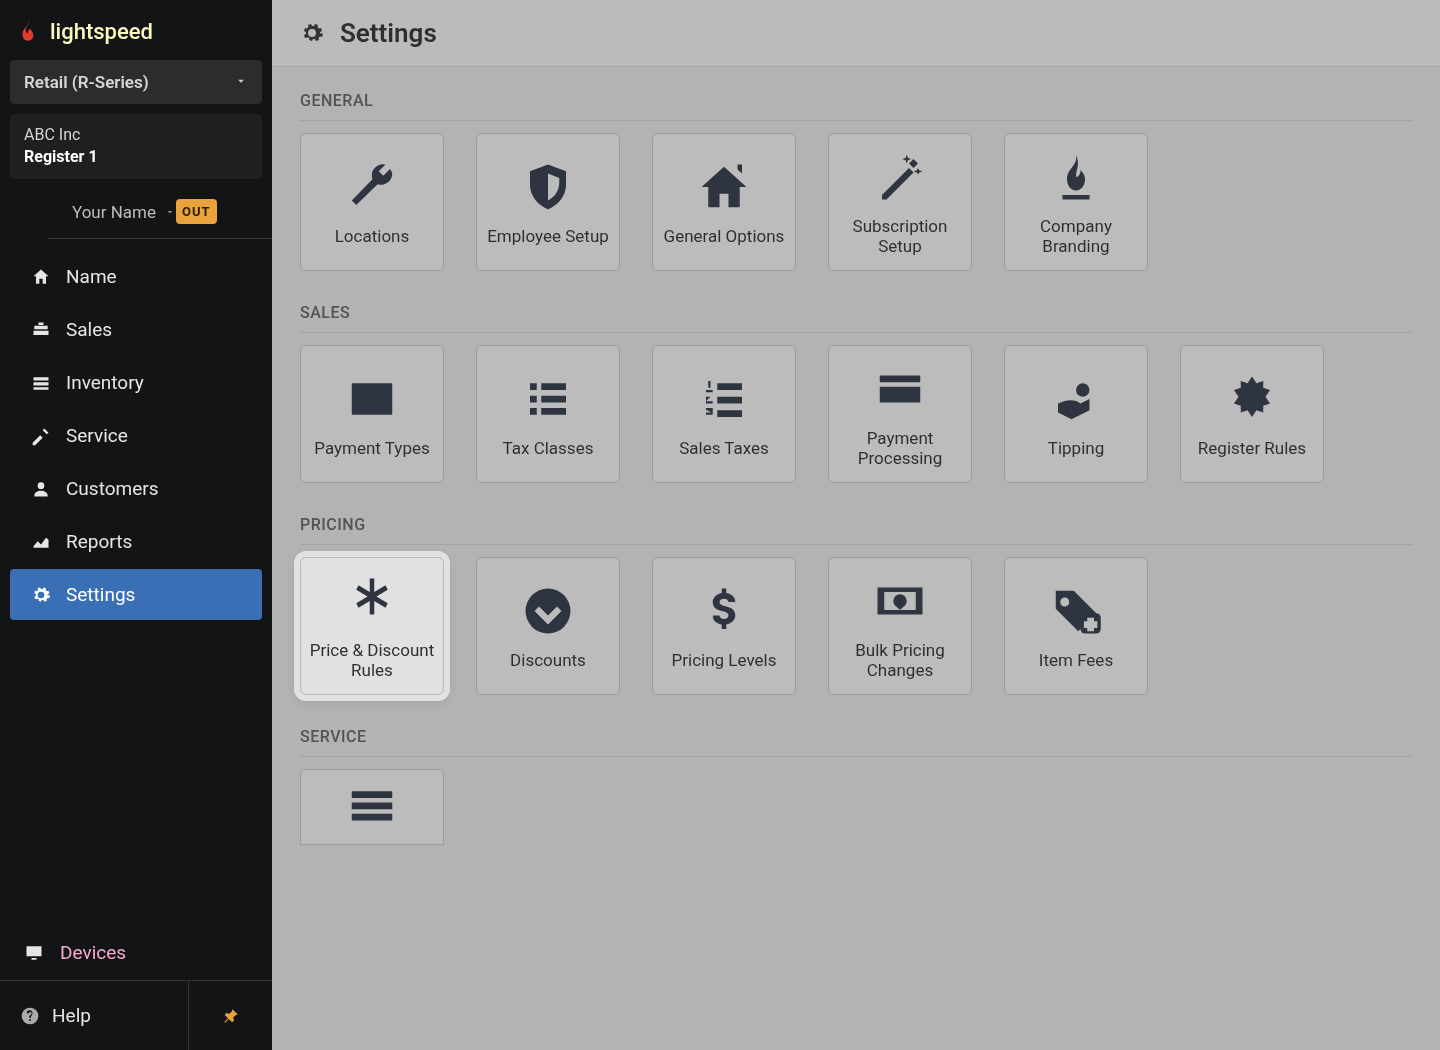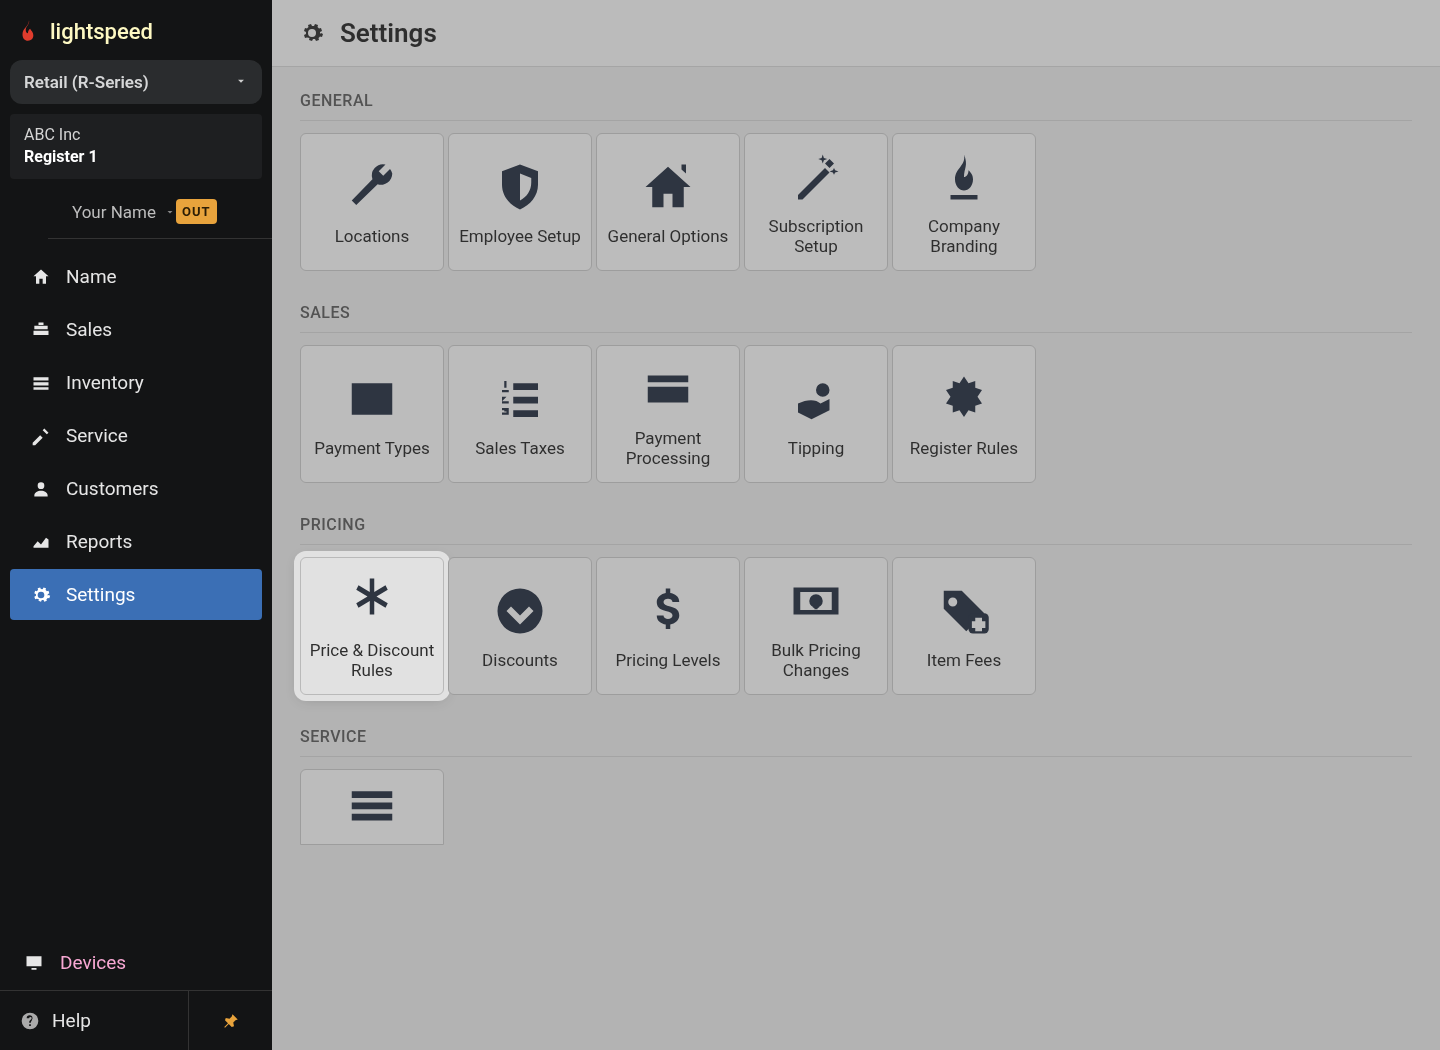--- a/index.html
+++ b/index.html
@@ -28,21 +28,21 @@
   .logo-row svg { flex-shrink: 0; }
   .logo-text {
     font-size: 22px;
     font-weight: 500;
     color: #fef9c3;
     margin-left: 8px;
   }
   .product-pill {
     margin: 0 10px 10px 10px;
     background: #2a2c2e;
-    border-radius: 12px;
+    border-radius: 4px;
     padding: 12px 14px;
     display: flex;
     justify-content: space-between;
     align-items: center;
     color: #d6d7d8;
     font-size: 17px;
     font-weight: 600;
     cursor: pointer;
   }
   .company-block {
@@ -108,21 +108,21 @@
     background:#1e1f21;
     border:1px solid #333;
     border-radius:4px;
     text-align:center;
     padding:16px 0;
     color:#fff; font-size:19px; cursor:pointer;
     display:flex; align-items:center; justify-content:center;
   }
   .lock-btn svg { margin-right:10px; fill:#fff; width:18px; height:18px; }
   .footer-row {
-    display:flex; align-items:stretch; border-top:1px solid #333; height:60px;
+    display:flex; align-items:stretch; border-top:1px solid #333; height:70px;
   }
   .help-btn {
     flex:1; display:flex; align-items:center; padding:0 20px;
     color:#e6e6e6; font-size:19px; cursor:pointer;
   }
   .help-btn svg { margin-right:12px; width:20px; height:20px; fill:#aaa; }
   .pin-btn {
     width:84px; display:flex; align-items:center; justify-content:center;
     border-left:1px solid #333; cursor:pointer;
   }
@@ -144,21 +144,21 @@
   }
   .topbar svg { width:24px; height:24px; margin-right:16px; fill:#222; }
   .section { padding: 24px 28px 8px 28px; }
   .section-title {
     text-transform:uppercase; letter-spacing:0.5px;
     font-size:16px; font-weight:500; color:#4a4a4a;
     padding-bottom:10px; border-bottom:1px solid #b1b1b1;
     margin-bottom:12px;
   }
   .grid {
-    display:flex; flex-wrap:wrap; gap:4px;
+    display:flex; flex-wrap:wrap; gap:32px;
   }
   .tile {
     width:144px; height:138px;
     background:#d0d0d0;
     border:1px solid #a8a8a8;
     border-radius:6px;
     display:flex; flex-direction:column; align-items:center; justify-content:center;
     padding:10px 6px; cursor:pointer;
     text-align:center;
   }
@@ -358,20 +358,28 @@
         <span class="ticon">
             <svg viewBox="0 0 24 24">
               <path d="M3 5h18v14H3V5zm3 3h2v2H6V8zm4 0h8v2h-8V8zm-4 4h2v2H6v-2zm4 0h8v2h-8v-2z"></path>
             </svg>
           </span>
         <span class="tile-label">Payment Types</span>
       </div>
       <div class="tile">
         <span class="ticon">
             <svg viewBox="0 0 24 24">
+              <path d="M4 5h3v3H4zM9 5h11v3H9zM4 10.5h3v3H4zM9 10.5h11v3H9zM4 16h3v3H4zM9 16h11v3H9z"></path>
+            </svg>
+          </span>
+        <span class="tile-label">Tax Classes</span>
+      </div>
+      <div class="tile">
+        <span class="ticon">
+            <svg viewBox="0 0 24 24">
               <path fill="#1a2333" d="M5 4h1v3H5zM4 8h3v1H4zM4 11h2l-2 2h3v1H4zM4 16h3v3H4v-1h2v-.5H5v-1h1V17H4zM9 5h11v3H9zM9 11h11v3H9zM9 17h11v3H9z"></path>
             </svg>
           </span>
         <span class="tile-label">Sales Taxes</span>
       </div>
       <div class="tile">
         <span class="ticon">
             <svg viewBox="0 0 24 24">
               <path d="M3 6h18v3H3zM3 11h18v7H3zM5 14h5v2H5z"></path>
             </svg>

